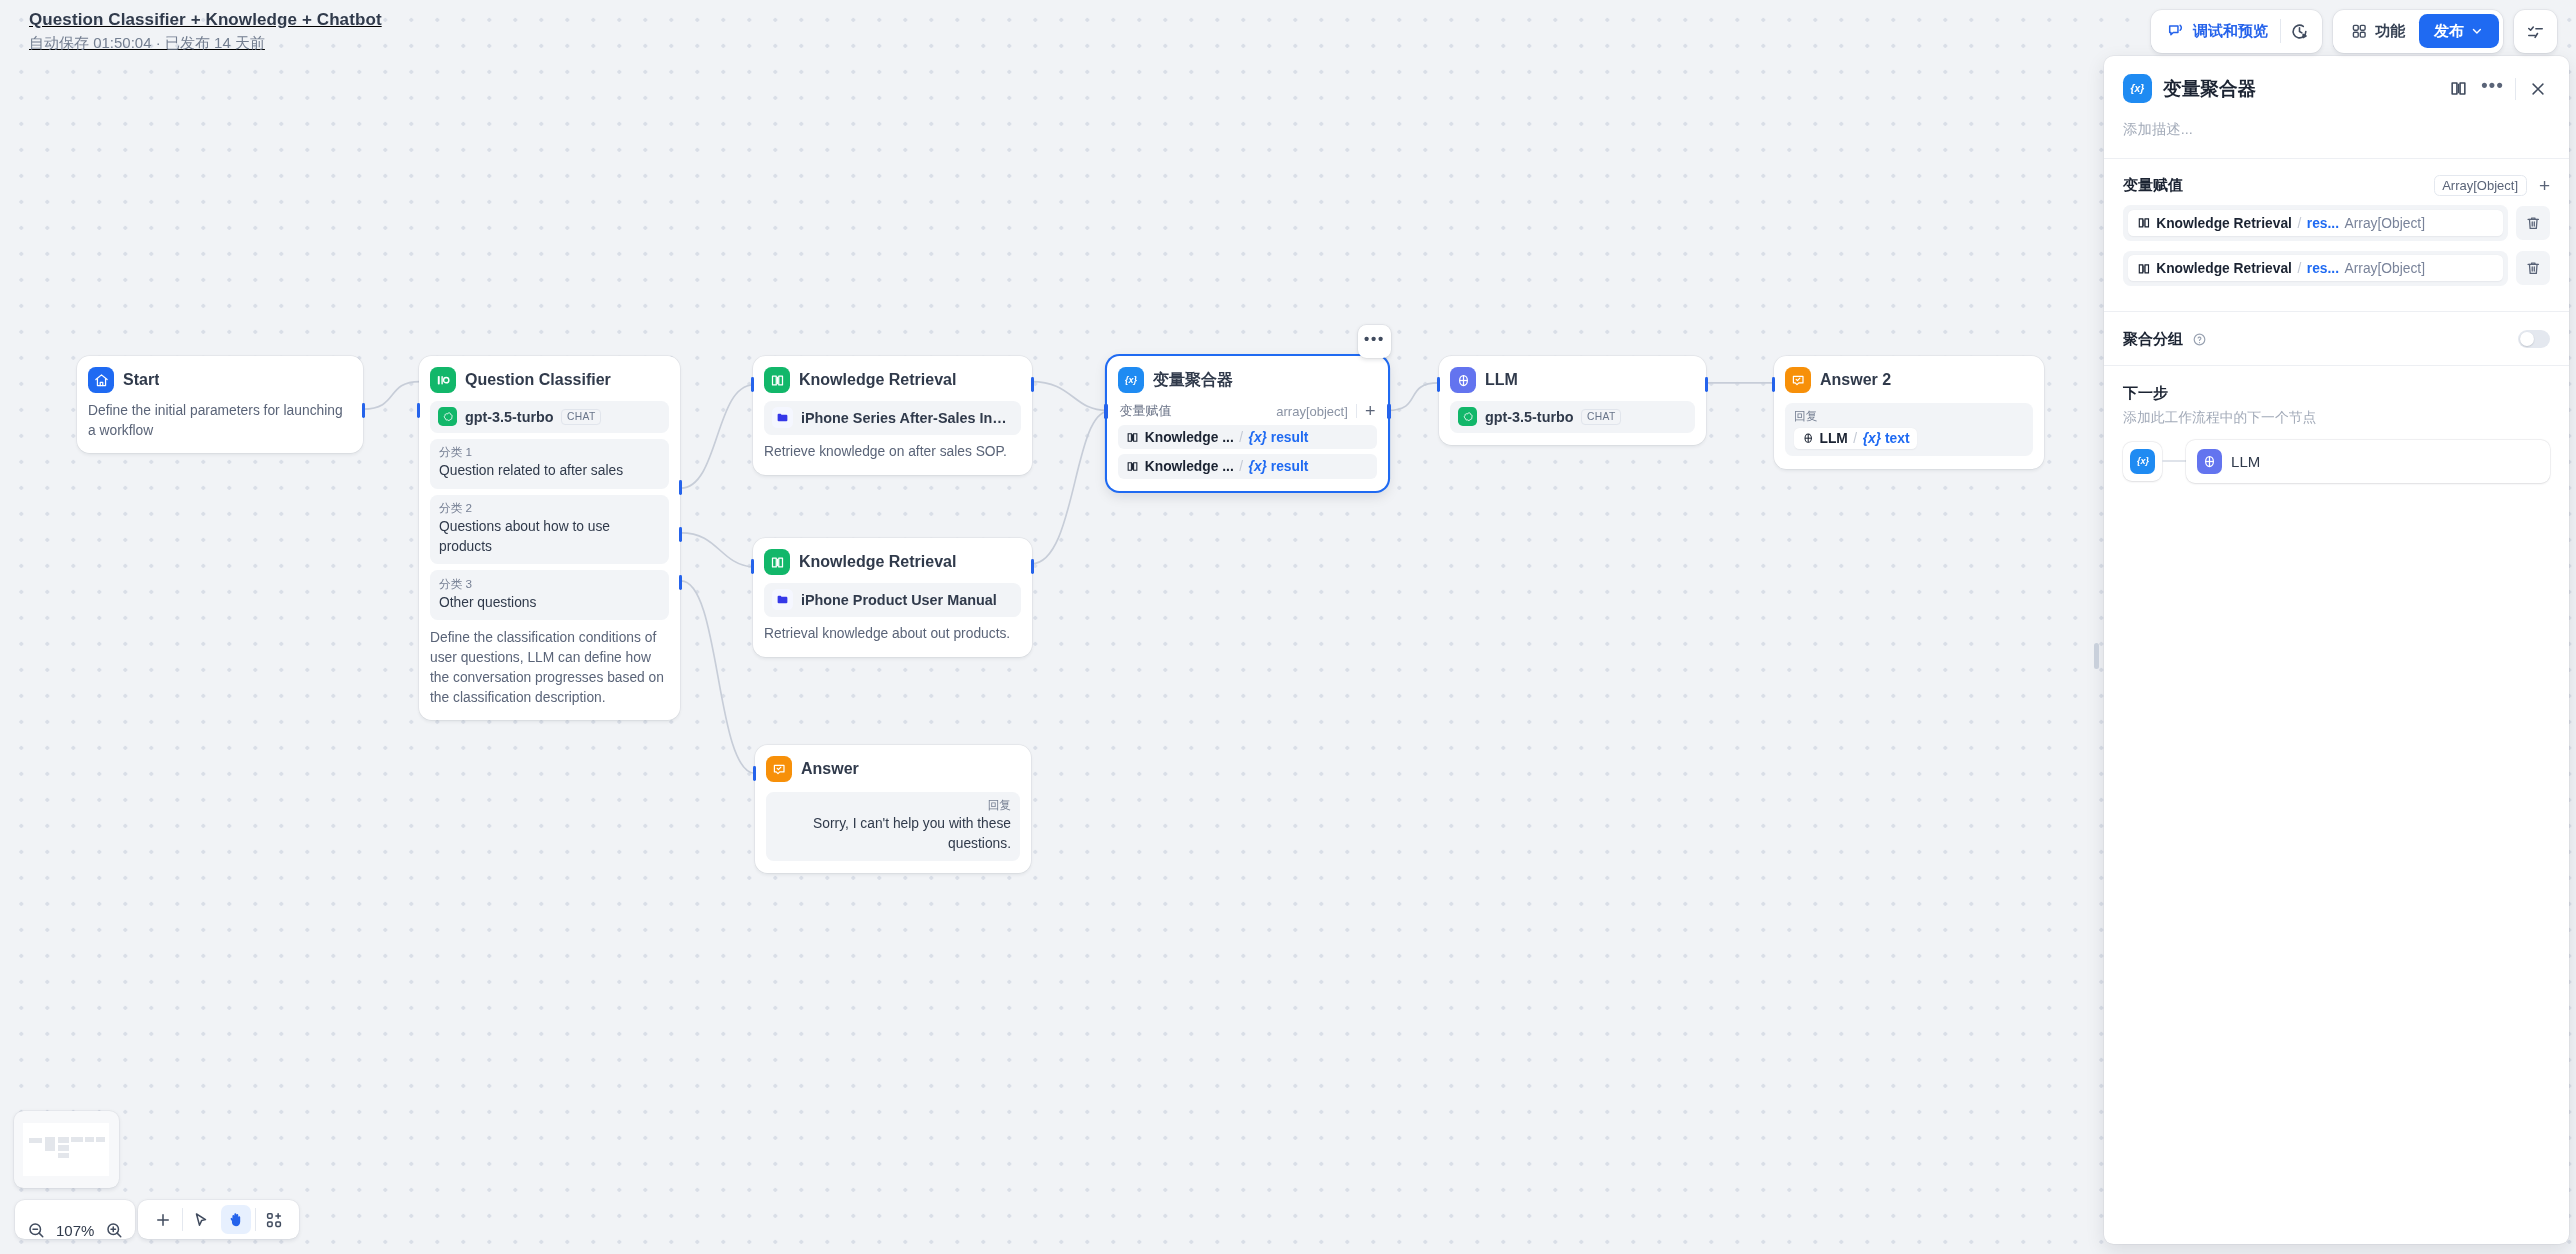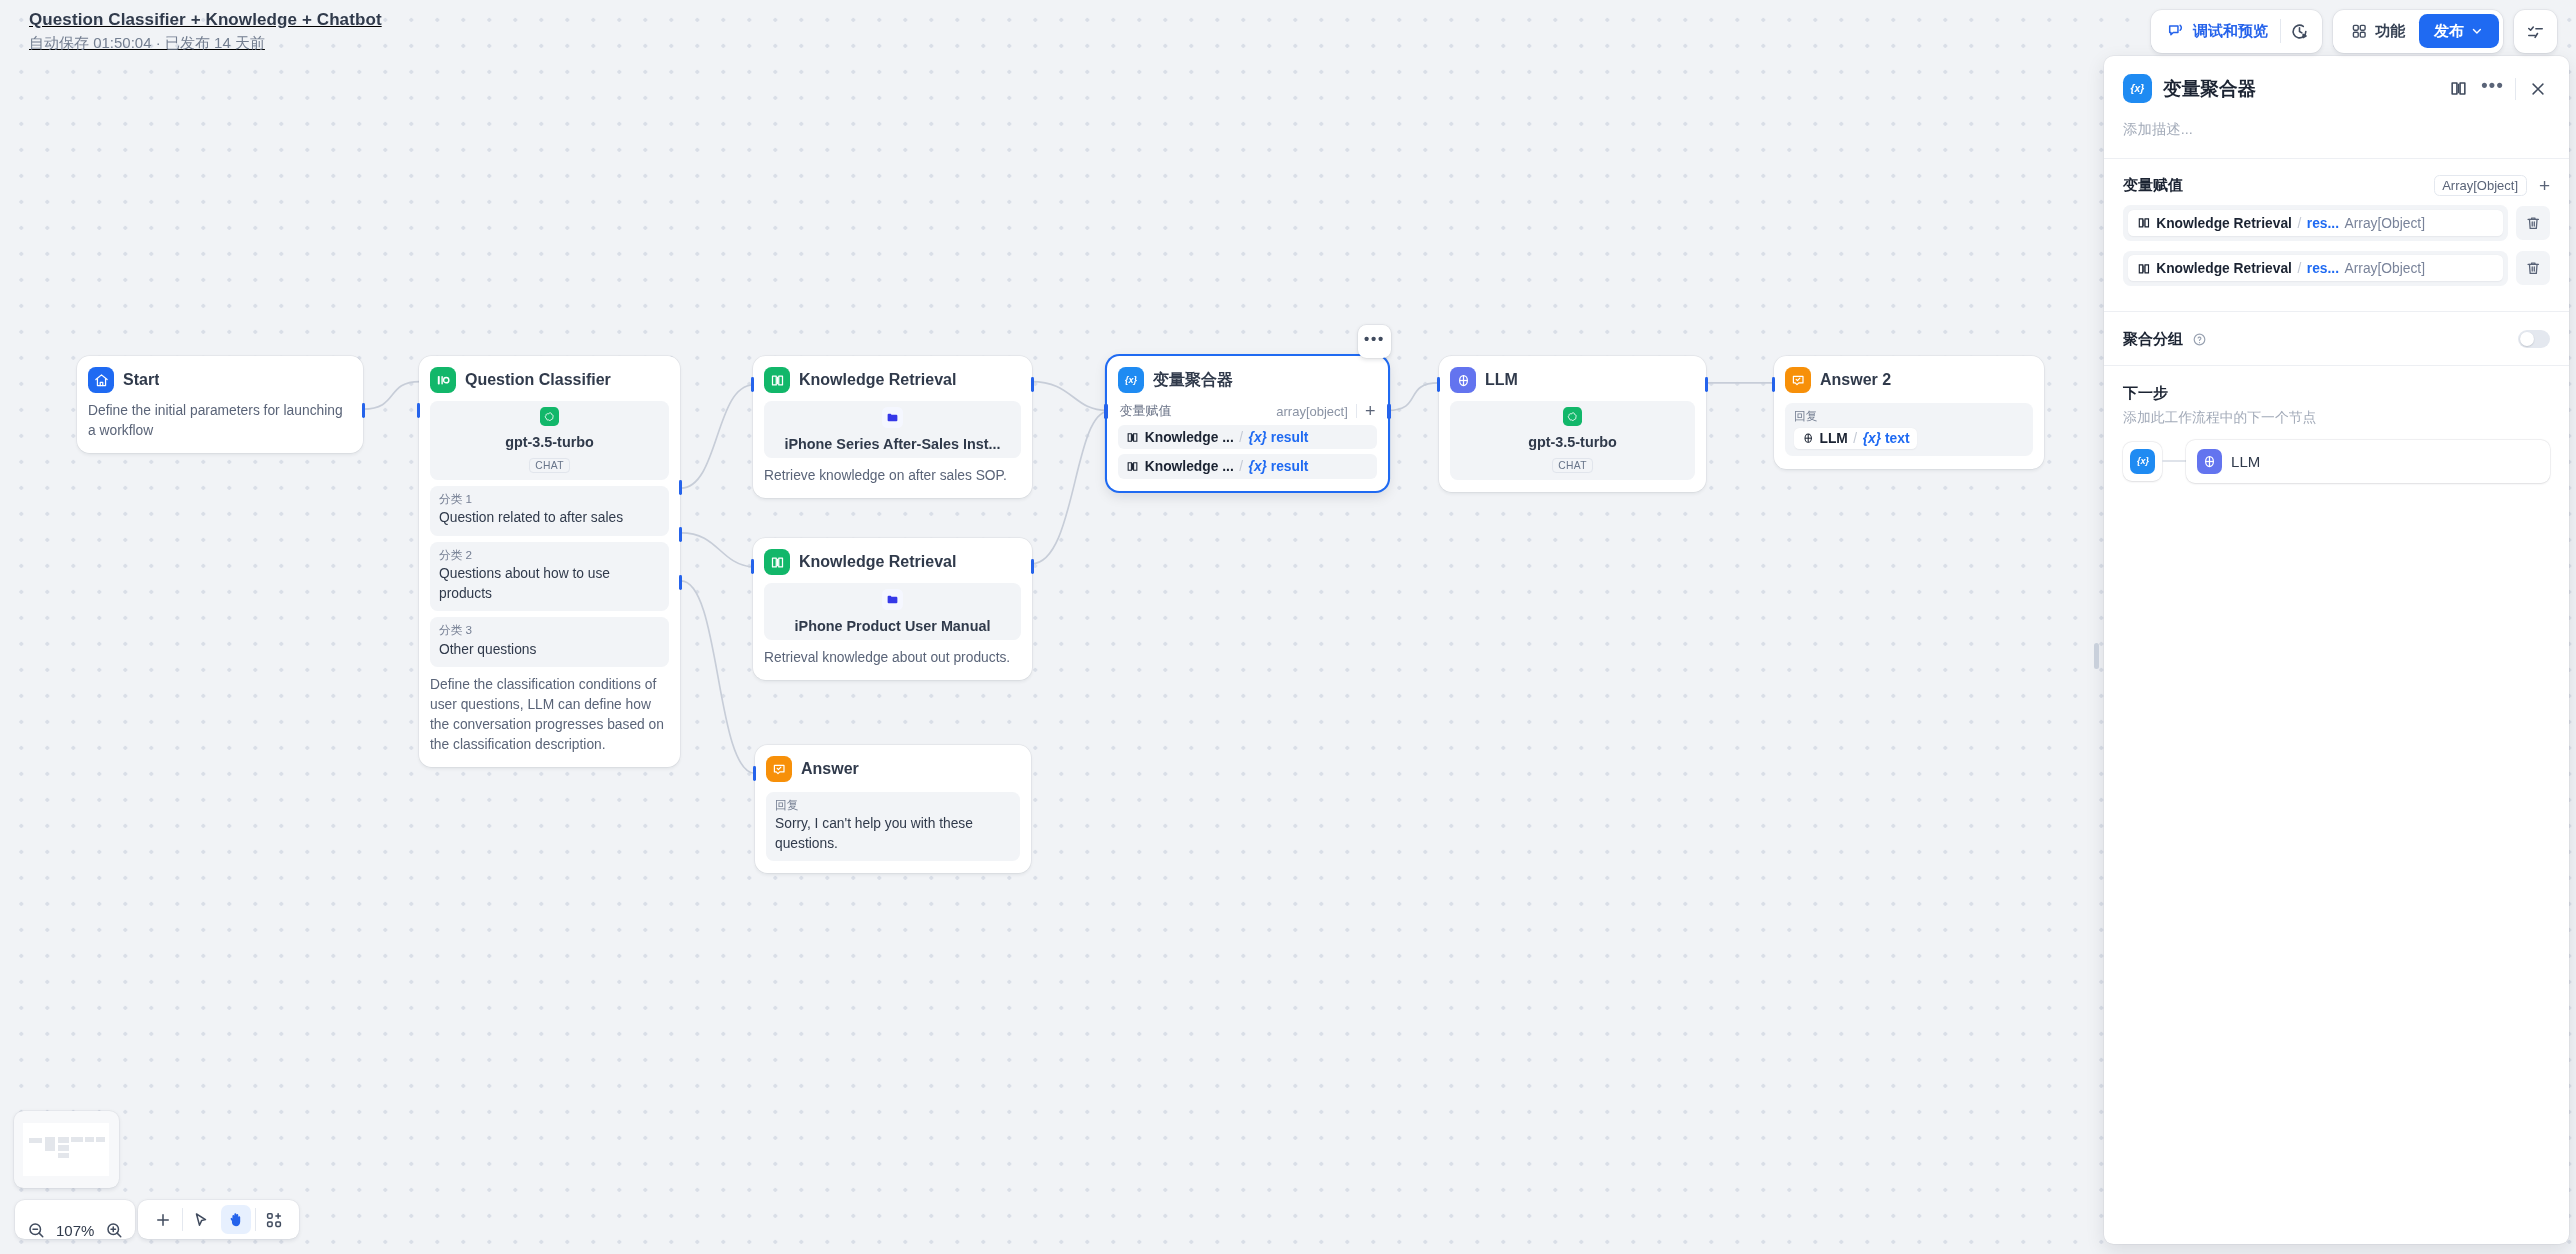--- a/index.html
+++ b/index.html
@@ -81,21 +81,21 @@
     width: 26px; height: 26px; border-radius: 7.6px; flex: none;
     display: flex; align-items: center; justify-content: center;
   }
   .node-title {
     font-size: 16px; font-weight: 700; color: #303A4B; white-space: nowrap;
     overflow: hidden; text-overflow: ellipsis;
   }
   .node-desc { font-size: 13.8px; line-height: 1.45; color: #5A6478; margin-top: 7.6px; }
   .chip {
     display: flex; align-items: center; gap: 7.6px; background: #F2F4F7;
-    border-radius: 7.6px; padding: 6.2px 8.3px; margin-top: 8.3px; flex-direction: column;
+    border-radius: 7.6px; padding: 6.2px 8.3px; margin-top: 8.3px;
   }
   .chip-text {
     font-size: 14.4px; color: #303A4B; font-weight: 600; white-space: nowrap;
     overflow: hidden; text-overflow: ellipsis;
   }
   .badge-chat {
     font-size: 10.3px; color: #68758A; border: 0.7px solid #E1E5EC; border-radius: 4.1px;
     padding: 1.4px 4.8px; letter-spacing: 0.3px; flex: none;
   }
   .field {
@@ -364,21 +364,21 @@
               <path d="M3 7a2 2 0 0 1 2-2h3.6l1.6 2H19a2 2 0 0 1 2 2v8a2 2 0 0 1-2 2H5a2 2 0 0 1-2-2z"></path>
             </svg>
         </div>
         <div class="chip-text">iPhone Product User Manual</div>
       </div>
       <div class="node-desc">Retrieval knowledge about out products.</div>
       <div class="port" style="left:-2.1px; top:20.6px;"></div>
       <div class="port" style="right:-2.1px; top:20.6px;"></div>
     </div>
 
-    <div class="node" style="left:755px; top:745px; width:276px;">
+    <div class="node" style="left:755px; top:745px; width:276px;text-align:right;">
       <div class="node-head">
         <div class="node-ico" style="background:#F79009">
           <svg width="14.4" height="14.4" viewBox="0 0 24 24" fill="none" stroke="#fff" stroke-width="2" stroke-linecap="round" stroke-linejoin="round">
               <path d="M4 5.5h16v11H13l-3 3-3-3H4z"></path>
               <path d="M8.6 10.6l2.2 2.2 4-4.2"></path>
             </svg>
         </div>
         <div class="node-title">Answer</div>
       </div>
       <div class="field" style="margin-top:9.6px;">

